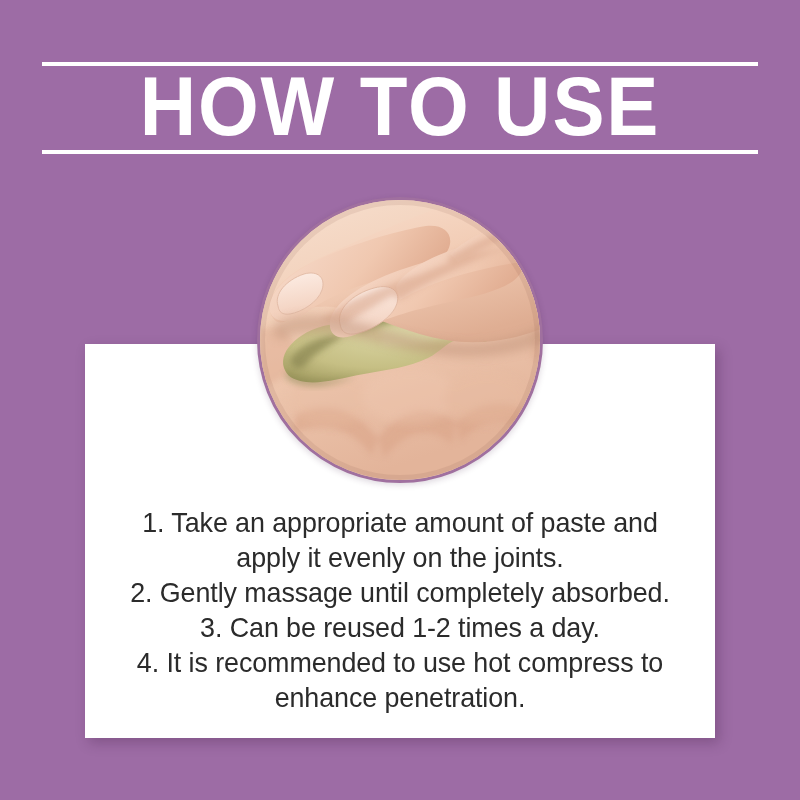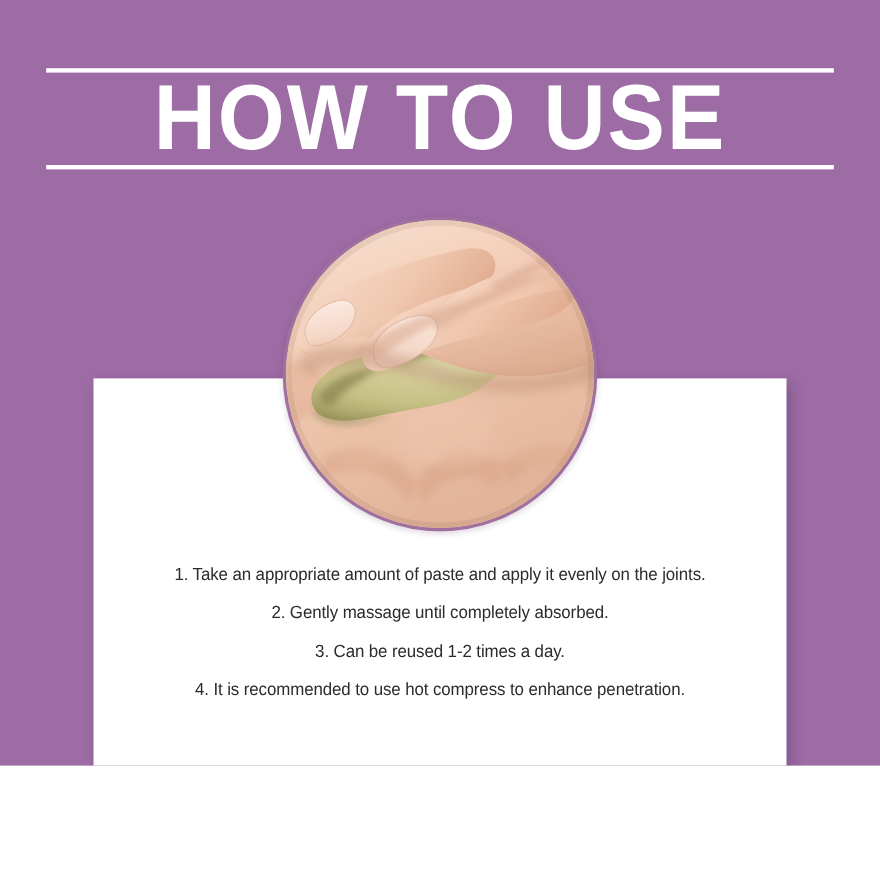--- a/index.html
+++ b/index.html
@@ -9,21 +9,21 @@
   body {
     width: 800px;
     height: 800px;
     overflow: hidden;
     font-family: "Liberation Sans", sans-serif;
   }
 
   #poster {
     position: relative;
     width: 800px;
-    height: 696px;
+    height: 800px;
     background: #9d6ca5;
     overflow: hidden;
   }
 
   
   .rule {
     position: absolute;
     left: 42px;
     width: 716px;
     height: 4px;
@@ -63,21 +63,21 @@
 
   .steps {
     position: absolute;
     left: 85px;
     top: 505px;
     width: 630px;
     text-align: center;
     color: #2b2b2b;
     font-family: "Liberation Sans", sans-serif;
     font-weight: 400;
-    font-size: 16px;
+    font-size: 28px;
     line-height: 35px;
     letter-spacing: -0.1px;
   }
   .steps .step {
     display: block;
     padding: 0 18px;
     transform: scaleX(0.96);
     transform-origin: 50% 50%;
   }
 

